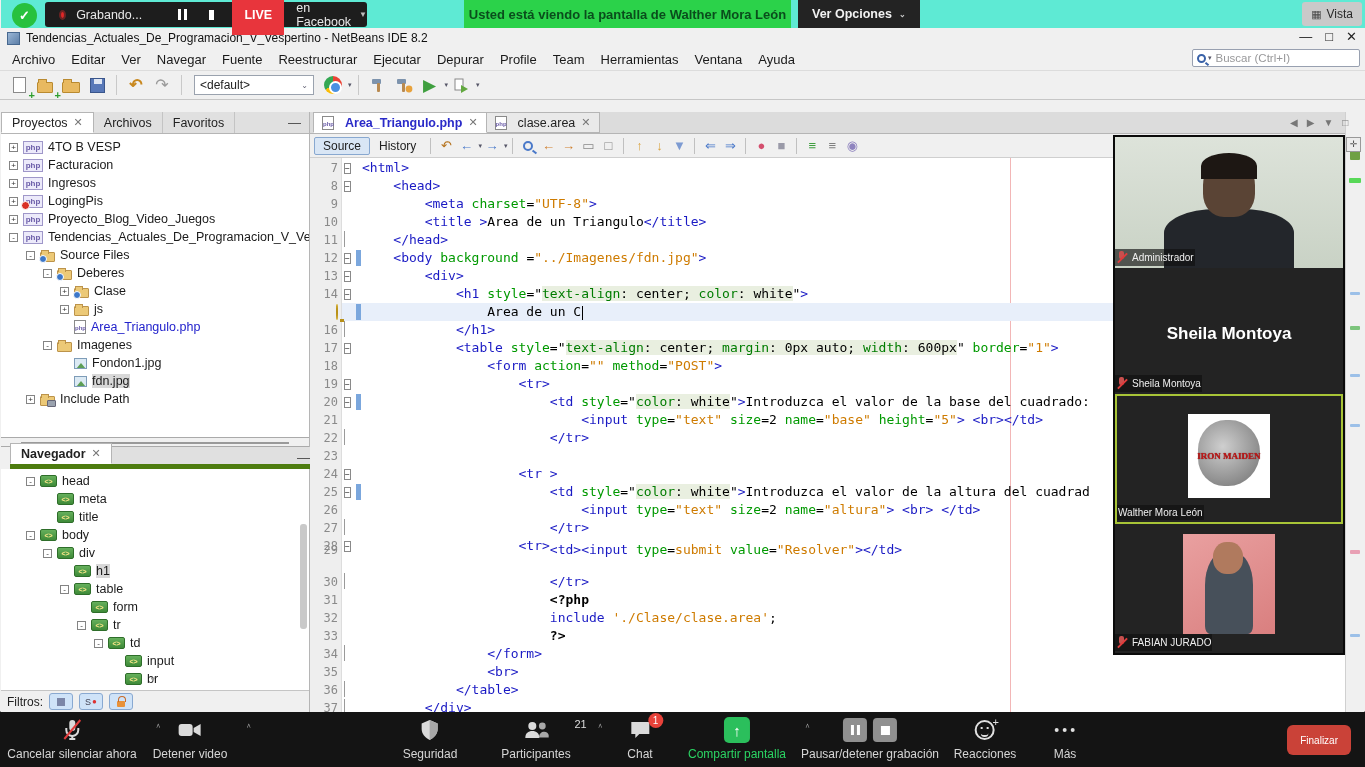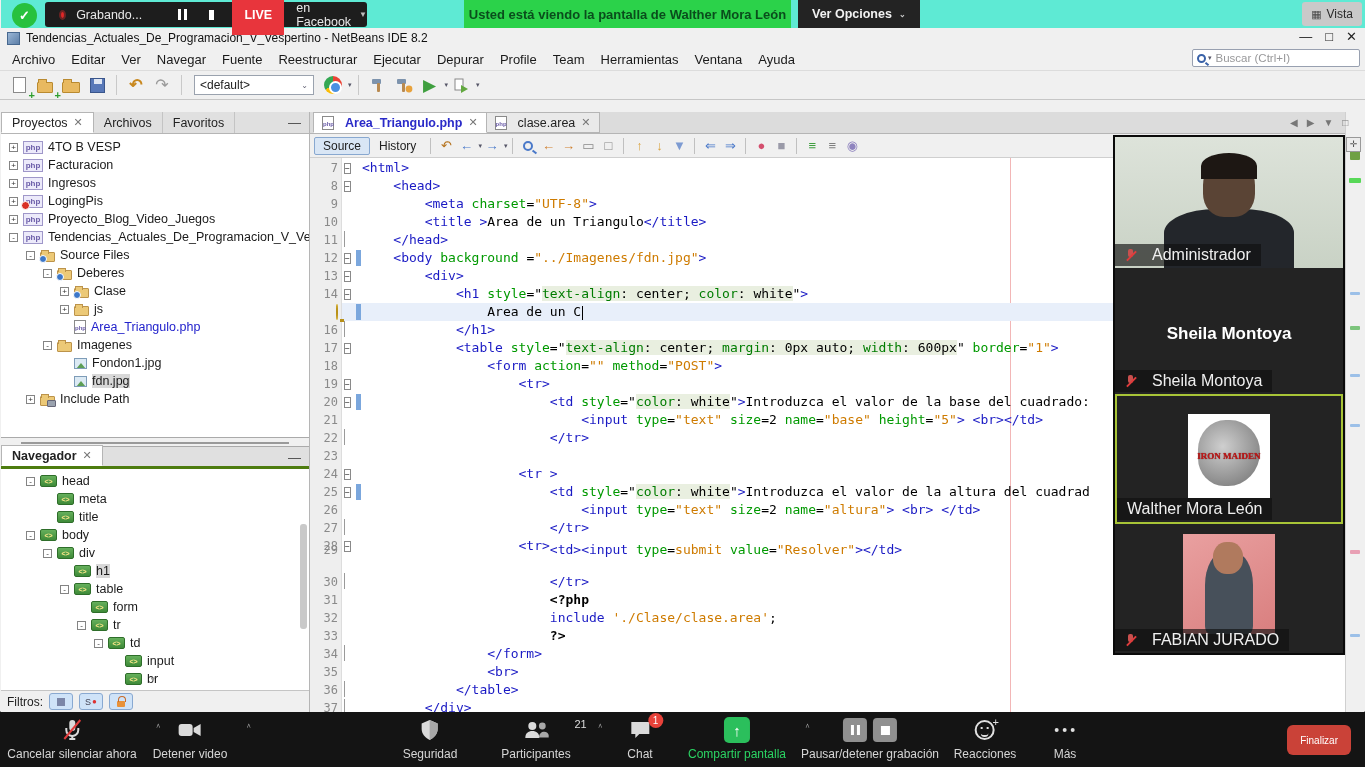--- a/index.html
+++ b/index.html
@@ -61,21 +61,21 @@
 
 .leftpanel{position:absolute;left:1px;top:84px;width:309px;height:600px;background:#f0f0f0;border-right:1px solid #b5b5b5}
 .ptabs{position:absolute;left:0;top:0;width:100%;height:22px;background:#e0e0e0;border-bottom:1px solid #b5b5b5;display:flex;align-items:center}
 .ptab{height:21px;padding:0 10px;display:flex;align-items:center;gap:6px;font-size:12.5px;color:#222;border-right:1px solid #c4c4c4}
 .ptab.active{background:#fff;border:1px solid #b5b5b5;border-bottom:1px solid #fff}
 .ptab .x{color:#777;font-size:11px}
 .pmin{position:absolute;right:8px;top:3px;color:#444;font-size:13px}
 .lp-tree{position:absolute;left:0;top:22px;width:100%;height:303px;background:#fff;overflow:hidden}
 .splitter{position:absolute;left:0;top:325px;width:100%;height:10px;background:#f0f0f0;border-top:1px solid #aaa;border-bottom:1px solid #aaa}
 .splitter::before{content:"";position:absolute;left:20px;right:20px;top:4px;height:2px;background:#9a9a9a}
-.navtabs{position:absolute;left:0;top:335px;width:100%;height:22px;background:#e0e0e0;border-bottom:3px solid #4d7c0f;display:flex;align-items:flex-end}
+.navtabs{position:absolute;left:9px;top:335px;width:100%;height:22px;background:#e0e0e0;border-bottom:5px solid #4d7c0f;display:flex;align-items:flex-end}
 .nav-tree{position:absolute;left:0;top:357px;width:100%;height:221px;background:#fff;overflow:hidden}
 .filters{position:absolute;left:0;top:578px;width:100%;height:22px;background:#f0f0f0;border-top:1px solid #c5c5c5;
   display:flex;align-items:center;font-size:12px;color:#222;gap:6px;padding-left:6px}
 .fbtn{width:24px;height:17px;background:#cfe3f8;border:1px solid #89a9d1;border-radius:3px;display:flex;align-items:center;justify-content:center;font-size:9px;color:#445}
 .fdot{color:#d33;font-size:8px;margin-left:1px}
 .lockic{width:8px;height:6px;background:#e8923a;border-radius:1px;position:relative;margin-top:4px}
 .lockic::before{content:"";position:absolute;left:1px;top:-5px;width:6px;height:5px;border:1.5px solid #c86a28;border-bottom:none;border-radius:4px 4px 0 0}
 .trow{height:18px;display:flex;align-items:center;font-size:12.5px;color:#1a1a1a;white-space:nowrap}
 .tgl{width:9px;height:9px;border:1px solid #848484;background:#fff;font-size:8px;line-height:7px;text-align:center;color:#333;margin-right:5px;flex:none}
 .tgl.none{visibility:hidden}
@@ -132,22 +132,22 @@
 .tk-ph{color:#000;font-weight:bold}.tk-kw{color:#1a1ac4}.tk-s{color:#ce7b00}
 .caret{display:inline-block;width:1px;height:14px;background:#000;vertical-align:middle;margin-left:1px}
 
 .stripe{position:absolute;left:1345px;top:112px;width:19px;height:600px;background:#f0f0f0;border-left:1px solid #d0d0d0;z-index:2}
 .smark{position:absolute;border-radius:1px}
 .draghandle{position:absolute;left:1346px;top:137px;width:15px;height:15px;background:#ececec;border:1px solid #999;
   color:#555;font-size:9px;line-height:13px;text-align:center;z-index:60}
 
 .vpanel{position:absolute;left:1113px;top:135px;width:232px;height:520px;background:#1f1f1f;border:2px solid #0a0a0a;z-index:50}
 .vtile{position:absolute;left:0;width:228px;background:#232323;overflow:hidden}
-.vlabel{position:absolute;left:0;bottom:2px;background:rgba(15,15,15,.65);color:#efefef;font-size:16px;
-  padding:2px 10px;display:flex;align-items:center;gap:16px;max-width:95%;white-space:nowrap}
+.vlabel{position:absolute;left:0;bottom:2px;background:rgba(15,15,15,.65);color:#efefef;font-size:10px;
+  padding:2px 1px;display:flex;align-items:center;gap:5px;max-width:95%;white-space:nowrap}
 .micmute{width:11px;height:13px;position:relative;flex:none}
 .micmute::before{content:"";position:absolute;left:3px;top:0;width:5px;height:8px;background:#c9504e;border-radius:2px}
 .micmute::after{content:"";position:absolute;left:0;top:6px;width:13px;height:2px;background:#e03c3c;transform:rotate(-45deg)}
 .video1{position:absolute;inset:0;background:linear-gradient(#dde3da,#c9d2c5)}
 .head1{position:absolute;left:50%;top:22px;transform:translateX(-50%);width:52px;height:58px;background:#5a4435;border-radius:45% 45% 40% 40%}
 .hair1{position:absolute;left:50%;top:16px;transform:translateX(-50%);width:56px;height:26px;background:#1d1713;border-radius:50% 50% 0 0}
 .body1{position:absolute;left:50%;top:72px;transform:translateX(-50%);width:130px;height:60px;background:#23262b;border-radius:40% 40% 0 0}
 .nametxt{position:absolute;left:0;right:0;text-align:center;color:#fff;font-weight:bold;font-size:17px}
 .logosq{position:absolute;left:50%;transform:translateX(-50%);width:82px;height:84px;background:#fff;display:flex;align-items:center;justify-content:center}
 .logoblob{position:absolute;left:10px;top:6px;width:62px;height:66px;background:radial-gradient(circle at 40% 40%,#cfcfcf,#6e6e6e);border-radius:48% 52% 55% 45%}

